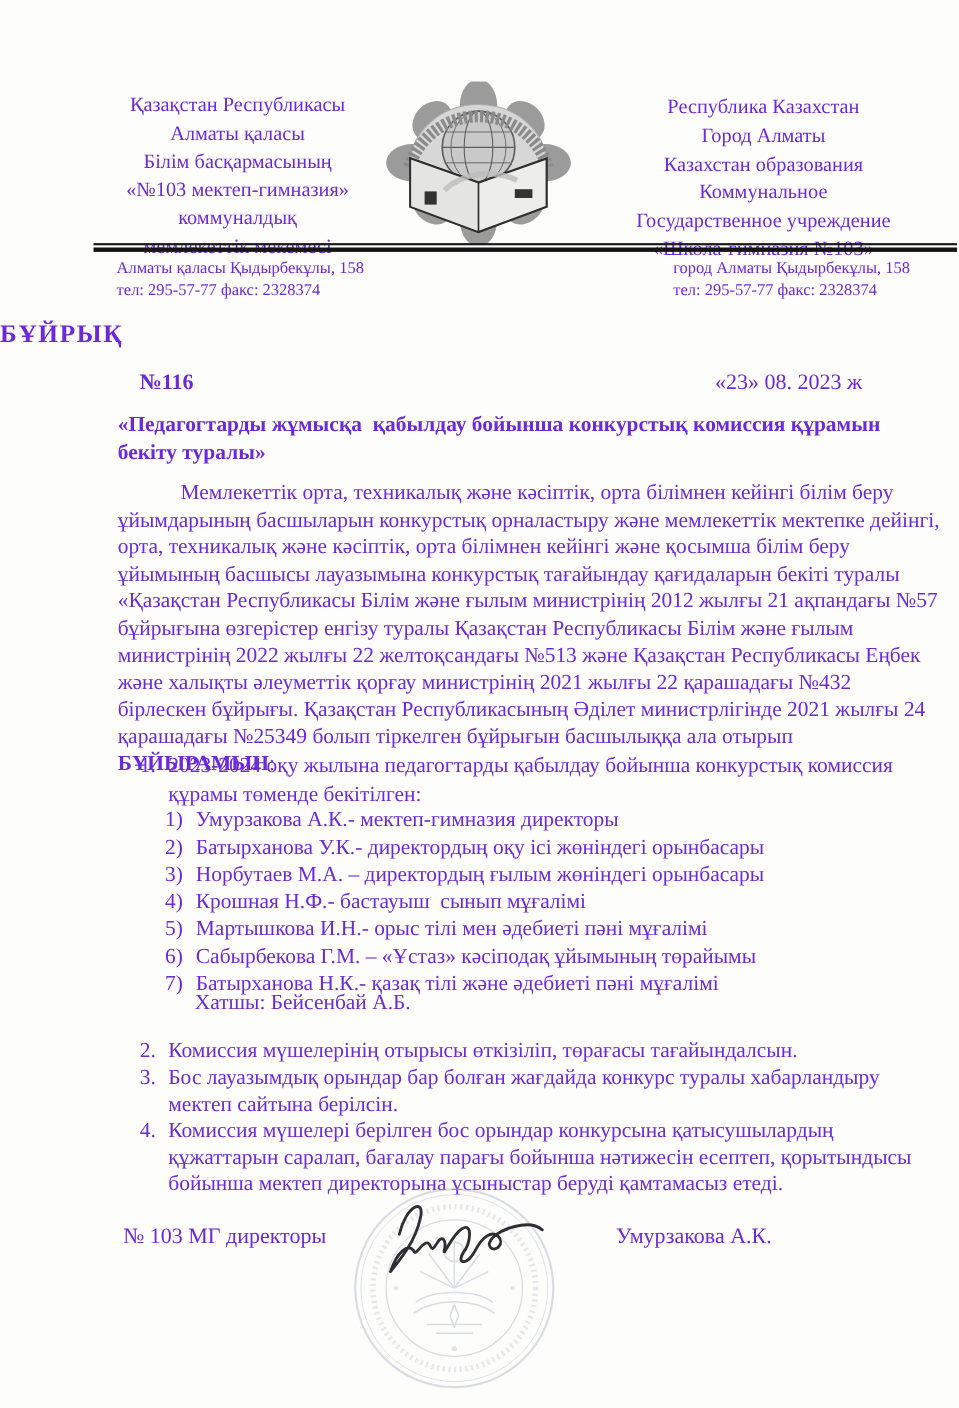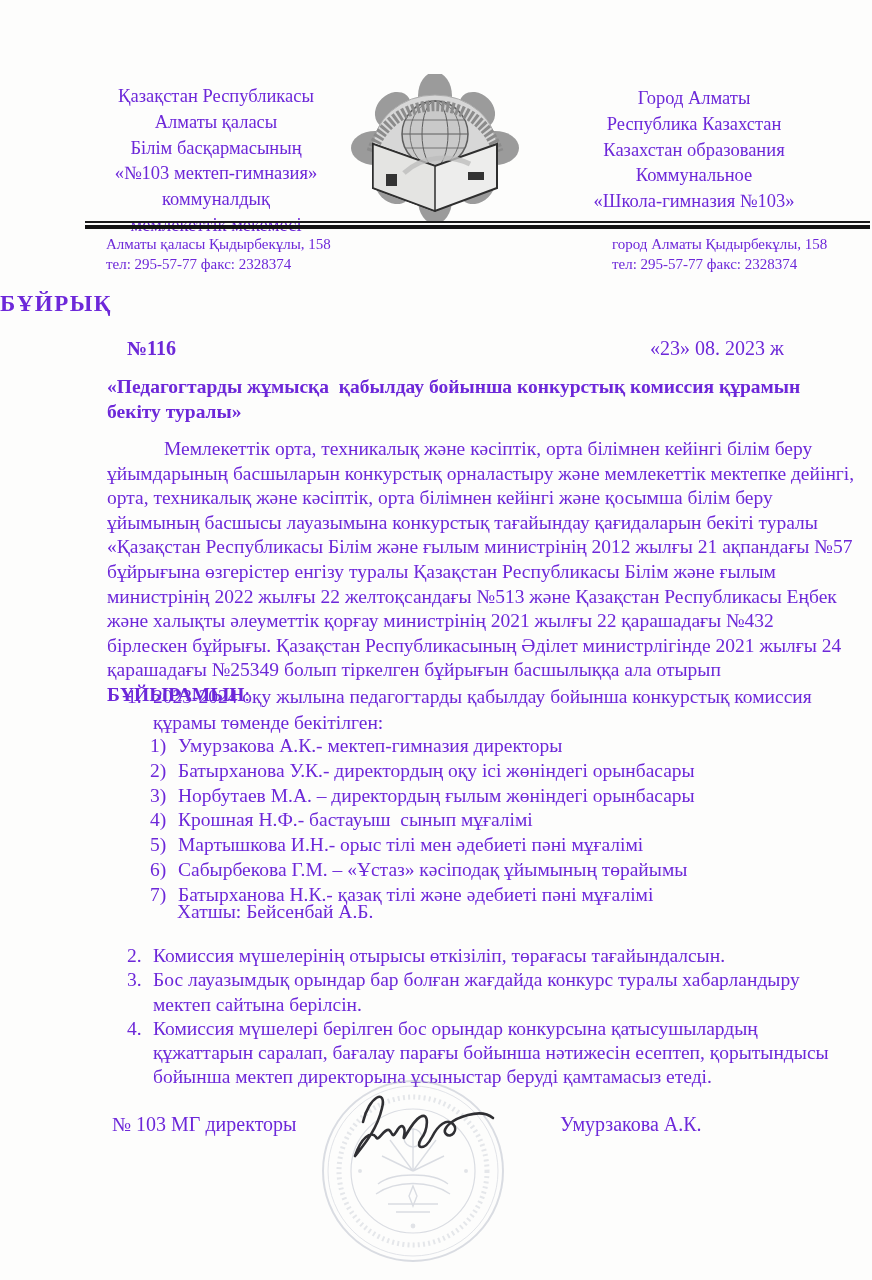--- a/index.html
+++ b/index.html
@@ -80,24 +80,25 @@
       <path d="M28,78 A66,66 0 0 1 154,78" fill="none" stroke="#8b8b8b" stroke-width="11" stroke-dasharray="3 2"></path>
       <path d="M29,70 L91,92 L153,70 L153,114 L91,137 L29,114 Z" fill="#ededec" stroke="#2e2e2e" stroke-width="2"></path>
       <path d="M29,70 L91,92 L91,137 L29,114 Z" fill="#e4e4e2" stroke="#2e2e2e" stroke-width="1.5"></path>
       <path d="M60,99 C78,82 106,80 126,90" fill="none" stroke="#bdbdbd" stroke-width="5" opacity="0.8"></path>
       <rect x="42" y="100" width="11" height="12" fill="#333"></rect>
       <rect x="124" y="98" width="16" height="8" fill="#333"></rect>
     </svg>
   </div>
 
   <div class="lh-right">
+    <div>Республика Казахстан</div>
     <div>Город Алматы</div>
-    <div>Республика Казахстан</div>
     <div>Казахстан образования</div>
     <div>Коммунальное</div>
+    <div>Государственное учреждение</div>
     <div>«Школа-гимназия №103»</div>
   </div>
 
   <div class="rule">
     <div class="thin"></div>
       <div class="gap"></div>
       <div class="thick"></div>
   </div>
 
   <div class="addr-l">

